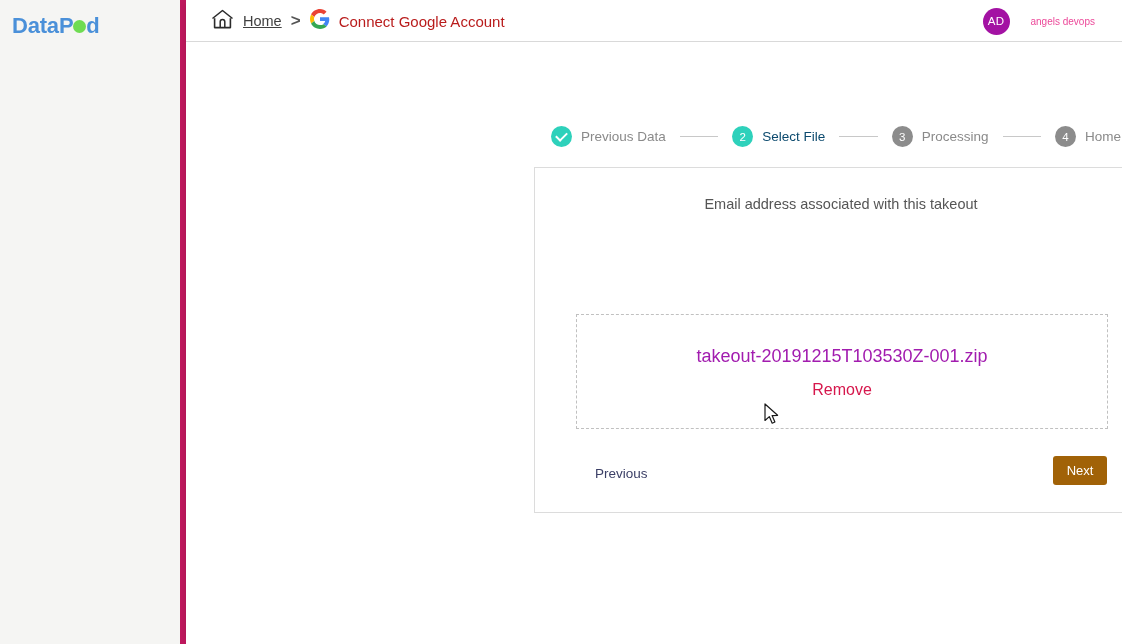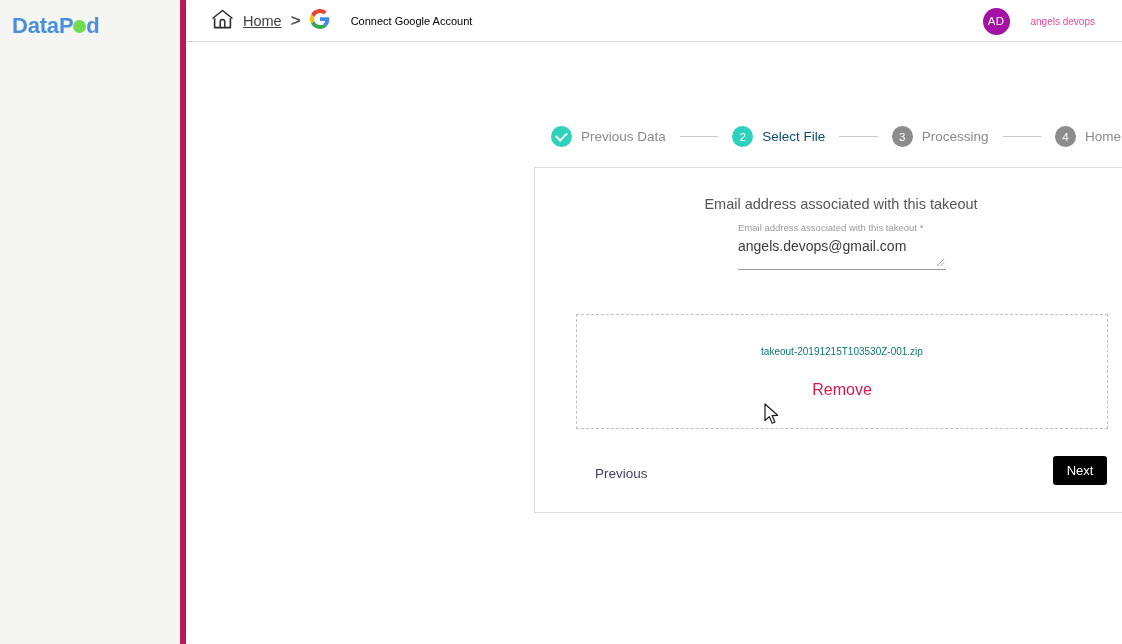--- a/index.html
+++ b/index.html
@@ -87,23 +87,23 @@
   #crumb-sep {
     font-size: 17px;
     color: #555;
     font-weight: bold;
     line-height: 1;
     position: relative;
     top: -1px;
   }
   .g-logo { display:block; }
   #crumb-current {
-    font-size: 11px;
-    color: #000000;
-    margin-left: 12px;
+    font-size: 15px;
+    color: #b91c1c;
+    margin-left: 0;
   }
 
   #user-area {
     position: absolute;
     right: 7px;
     top: 0;
     height: 42px;
     display: flex;
     align-items: center;
     gap: 21px;
@@ -236,22 +236,22 @@
     height: 115px;
     border: 1px dashed #c0c0c0;
     background: #ffffff;
     cursor: pointer;
   }
   #file-name {
     position: absolute;
     left: 0; right: 0;
     top: 31px;
     text-align: center;
-    font-size: 10px;
-    color: #0f766e;
+    font-size: 18px;
+    color: #a21caf;
   }
   #remove-link {
     position: absolute;
     left: 0; right: 0;
     top: 66px;
     text-align: center;
     font-size: 16px;
     color: #d6174c;
     cursor: pointer;
   }
@@ -268,21 +268,21 @@
     padding: 6px 8px;
     cursor: pointer;
     font-family: "Liberation Sans", sans-serif;
   }
   #btn-next {
     position: absolute;
     left: 518px;
     top: 288px;
     width: 54px;
     height: 29px;
-    background: #000000;
+    background: #a16207;
     color: #ffffff;
     border: none;
     border-radius: 3px;
     font-size: 13px;
     cursor: pointer;
     font-family: "Liberation Sans", sans-serif;
   }
 
   
   #cursor {
@@ -359,27 +359,20 @@
       <div class="step">
         <span class="step-circle todo">4</span>
         <span class="step-label">Home</span>
       </div>
     </div>
 
     <div id="card">
 
       <div id="form-heading">Email address associated with this takeout</div>
 
-      <div id="email-field-wrap">
-        <label id="email-float-label">Email address associated with this takeout *</label>
-        <textarea id="email-input" rows="1" placeholder="Email address associated with this takeout" style="">angels.devops@gmail.com</textarea>
-        <svg id="resize-grip" viewBox="0 0 10 10">
-          <path d="M9 2 L2 9 M9 5.5 L5.5 9" stroke="#9a9a9a" stroke-width="0.9" fill="none"></path>
-        </svg>
-      </div>
 
       <div id="dropzone">
         <div id="file-name">takeout-20191215T103530Z-001.zip</div>
         <div id="remove-link">Remove</div>
       </div>
 
       <button id="btn-previous">Previous</button>
       <button id="btn-next">Next</button>
     </div>
 

